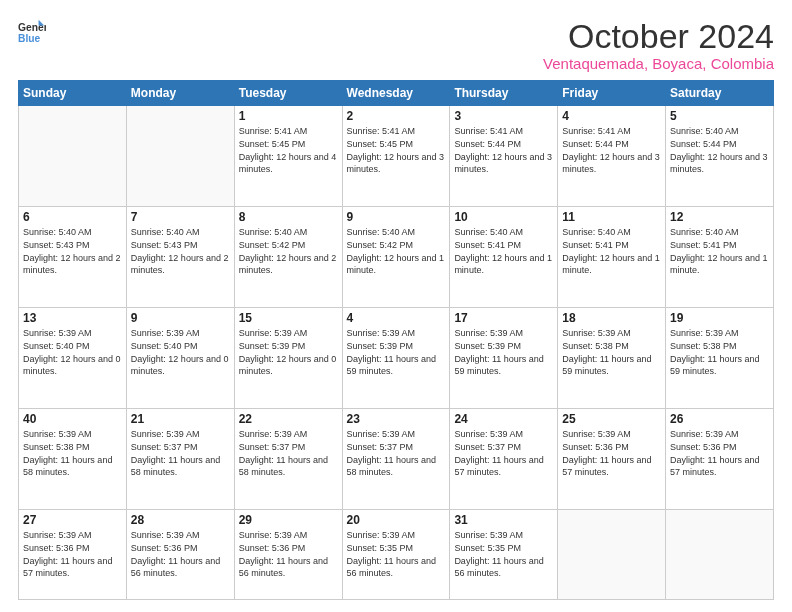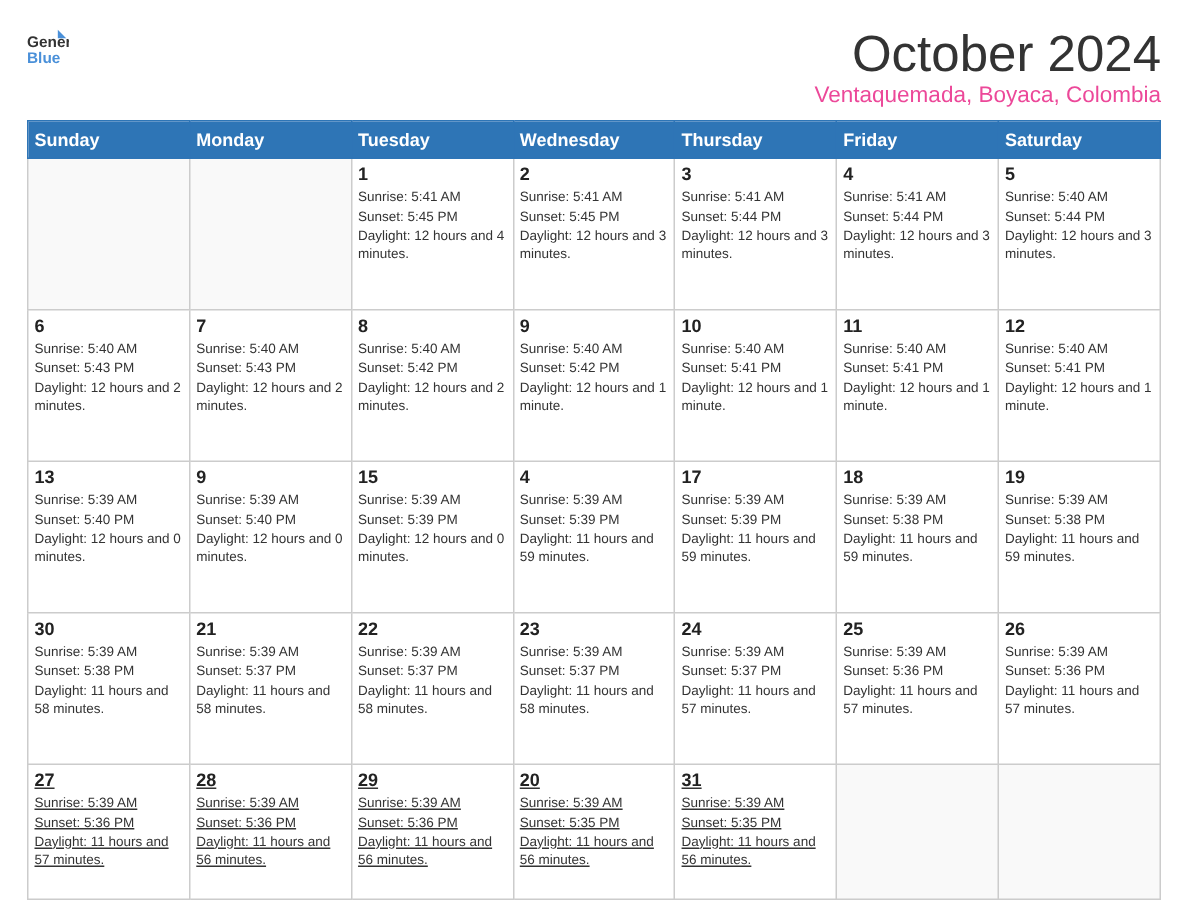--- a/index.html
+++ b/index.html
@@ -81,21 +81,20 @@
       display: block;
       margin-bottom: 2px;
     }
     .day-info {
       font-size: 9px;
       color: #333;
       line-height: 1.4;
     }
     .last-row td {
       height: 78px;
-      text-decoration: underline;
     }
   </style>
 </head>
 <body>
 
 <div class="page">
   <div class="header">
     <div class="logo">
       <svg class="logo-icon" viewBox="0 0 30 30">
         <text x="0" y="14" font-size="11" font-weight="bold" fill="#333">General</text>
@@ -239,21 +238,21 @@
           </td>
           <td>
             <span class="day-num">19</span>
             <div class="day-info">Sunrise: 5:39 AM
 Sunset: 5:38 PM
 Daylight: 11 hours and 59 minutes.</div>
           </td>
         </tr>
         <tr>
           <td>
-            <span class="day-num">30</span>
+            <span class="day-num">40</span>
             <div class="day-info">Sunrise: 5:39 AM
 Sunset: 5:38 PM
 Daylight: 11 hours and 58 minutes.</div>
           </td>
           <td>
             <span class="day-num">21</span>
             <div class="day-info">Sunrise: 5:39 AM
 Sunset: 5:37 PM
 Daylight: 11 hours and 58 minutes.</div>
           </td>

